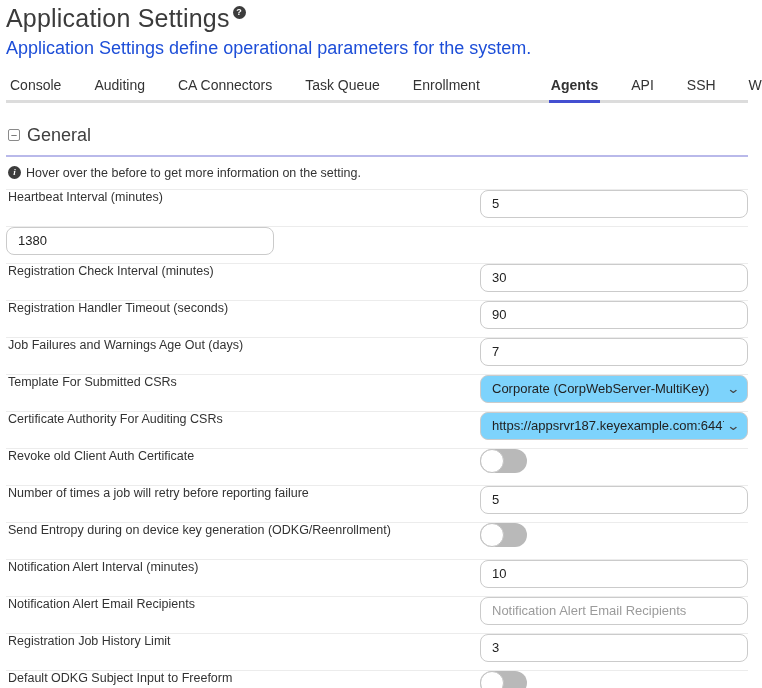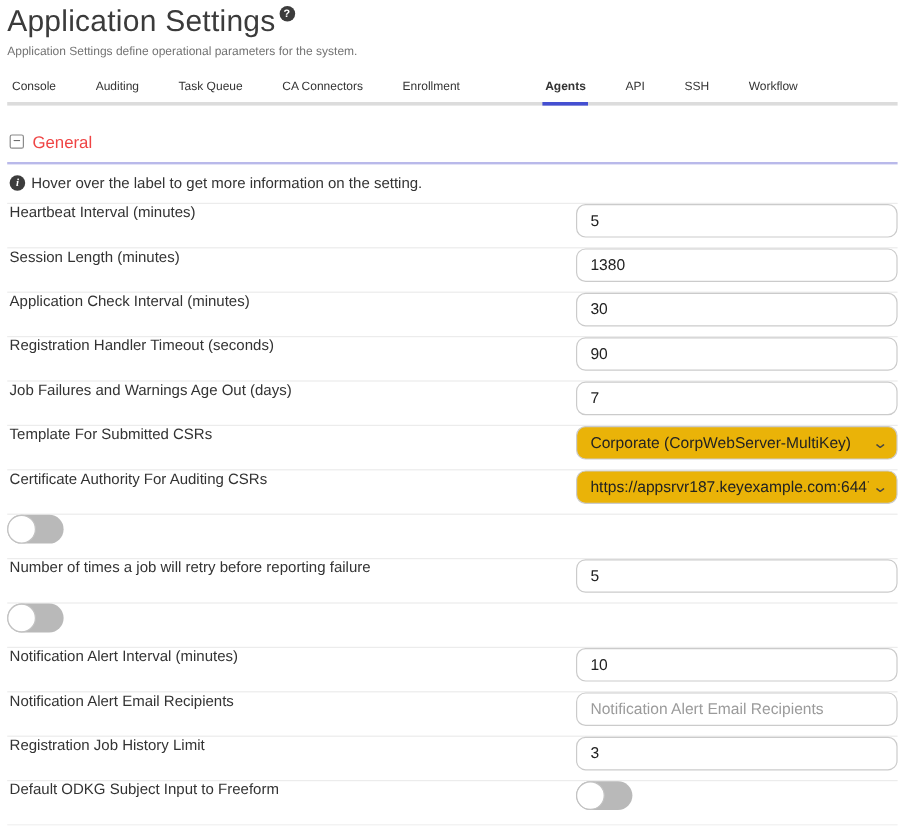--- a/index.html
+++ b/index.html
@@ -16,47 +16,47 @@
   .page-title {
     font-size: 25px; font-weight: 400; color: #3b3b3b;
     margin: 0; line-height: 1.15; letter-spacing: 0.2px;
   }
   .help-icon {
     display: inline-block; width: 13px; height: 13px; line-height: 13px;
     background: #3c3c3c; color: #ffffff; border-radius: 50%;
     font-size: 9px; font-weight: bold; text-align: center;
     vertical-align: 12px; margin-left: 3px;
   }
-  .page-subtitle { font-size: 10px; margin-top: 5px; color: #737373; }
+  .page-subtitle { font-size: 18px; margin-top: 5px; color: #1d4ed8; }
 
   
   .tabbar {
     display: flex; gap: 29px; margin-top: 14px;
     border-bottom: 3px solid #dcdcdc;
     padding-left: 2px;
     white-space: nowrap;
   }
   .tab {
-    font-size: 10px; padding: 4px 2px 7px 2px; cursor: pointer;
+    font-size: 14px; padding: 4px 2px 7px 2px; cursor: pointer;
     color: #333; margin-bottom: -3px; border-bottom: 3px solid transparent;
   }
   .tab.active { font-weight: bold; border-bottom-color: var(--accent); margin-left: 38px; }
 
   
   .section-header {
     margin-top: 22px; padding: 0 0 9px 2px;
     border-bottom: 2px solid var(--section-border);
     display: flex; align-items: center; gap: 7px;
   }
   .collapse-icon {
     display: inline-block; width: 12px; height: 12px; line-height: 10px;
     border: 1px solid #8a8a8a; border-radius: 2px; color: #555;
     font-size: 11px; text-align: center; cursor: pointer; background: #fff;
   }
-  .section-title { font-size: 14px; color: #ef4444; }
+  .section-title { font-size: 18px; color: #404040; }
 
   
   .info-note {
     display: flex; align-items: center; gap: 5px;
     padding: 9px 0 9px 2px; font-size: 12.5px;
     border-bottom: 1px solid #ececec;
   }
   .info-icon {
     display: inline-block; width: 13px; height: 13px; line-height: 13px;
     background: #3c3c3c; color: #fff; border-radius: 50%;
@@ -75,21 +75,21 @@
   .text-input {
     width: 100%; height: 28px; padding: 0 11px;
     border: 1px solid #cbcbcb; border-radius: 8px;
     font-family: "Liberation Sans", "DejaVu Sans", sans-serif;
     font-size: 13px; color: #222; outline: none; background: #fff;
   }
   .text-input::placeholder { color: #9b9b9b; }
 
   .select-box {
     width: 100%; height: 28px; padding: 0 8px 0 11px;
-    border: 1px solid #cbcbcb; border-radius: 8px; background: #eab308;
+    border: 1px solid #cbcbcb; border-radius: 8px; background: #7dd3fc;
     display: flex; align-items: center; justify-content: space-between;
     cursor: pointer; overflow: hidden;
   }
   .select-text {
     font-size: 13px; color: #222; white-space: nowrap;
     overflow: hidden; flex: 1 1 auto;
   }
   .chevron {
     flex: 0 0 auto; margin-left: 4px; color: #444;
     font-size: 13px; line-height: 10px; transform: scaleX(1.3);
@@ -109,52 +109,51 @@
 
 <div class="page">
 
   <h1 class="page-title"><span>Application Settings</span><span class="help-icon">?</span></h1>
 
   <div class="page-subtitle">Application Settings define operational parameters for the system.</div>
 
   <div class="tabbar" id="tabs">
       <div class="tab">Console</div>
       <div class="tab">Auditing</div>
+      <div class="tab">CA Connectors</div>
       <div class="tab">Task Queue</div>
-      <div class="tab">CA Connectors</div>
       <div class="tab">Enrollment</div>
       <div class="tab active">Agents</div>
       <div class="tab">API</div>
       <div class="tab">SSH</div>
       <div class="tab">Workflow</div>
     </div>
 
   <div class="section-header">
     <span class="collapse-icon">−</span>
     <span class="section-title">General</span>
   </div>
 
   <div class="info-note">
     <span class="info-icon">i</span>
-    <span>Hover over the label to get more information on the setting.</span>
+    <span>Hover over the before to get more information on the setting.</span>
   </div>
 
   <div id="rows-container">
   <div class="row">
     <span class="row-label">Heartbeat Interval (minutes)</span>
     <div class="row-control"><input type="text" class="text-input" value="5" style=""></div>
   </div>
 
   <div class="row">
-    <span class="row-label">Session Length (minutes)</span>
     <div class="row-control"><input type="text" class="text-input" value="1380" style=""></div>
   </div>
 
   <div class="row">
-    <span class="row-label">Application Check Interval (minutes)</span>
+    <span class="row-label">Registration Check Interval (minutes)</span>
     <div class="row-control"><input type="text" class="text-input" value="30" style=""></div>
   </div>
 
   <div class="row">
     <span class="row-label">Registration Handler Timeout (seconds)</span>
     <div class="row-control"><input type="text" class="text-input" value="90" style=""></div>
   </div>
 
   <div class="row">
     <span class="row-label">Job Failures and Warnings Age Out (days)</span>
@@ -175,33 +174,35 @@
     <span class="row-label">Certificate Authority For Auditing CSRs</span>
     <div class="row-control">
           <div class="select-box">
             <span class="select-text">https://appsrvr187.keyexample.com:6447\Cor</span>
             <span class="chevron">⌄</span>
           </div>
         </div>
   </div>
 
   <div class="row">
+    <span class="row-label">Revoke old Client Auth Certificate</span>
     <div class="row-control">
           <div class="toggle off">
             <div class="toggle-knob"></div>
           </div>
         </div>
   </div>
 
   <div class="row">
     <span class="row-label">Number of times a job will retry before reporting failure</span>
     <div class="row-control"><input type="text" class="text-input" value="5" style=""></div>
   </div>
 
   <div class="row">
+    <span class="row-label">Send Entropy during on device key generation (ODKG/Reenrollment)</span>
     <div class="row-control">
           <div class="toggle off">
             <div class="toggle-knob"></div>
           </div>
         </div>
   </div>
 
   <div class="row">
     <span class="row-label">Notification Alert Interval (minutes)</span>
     <div class="row-control"><input type="text" class="text-input" value="10" style=""></div>

